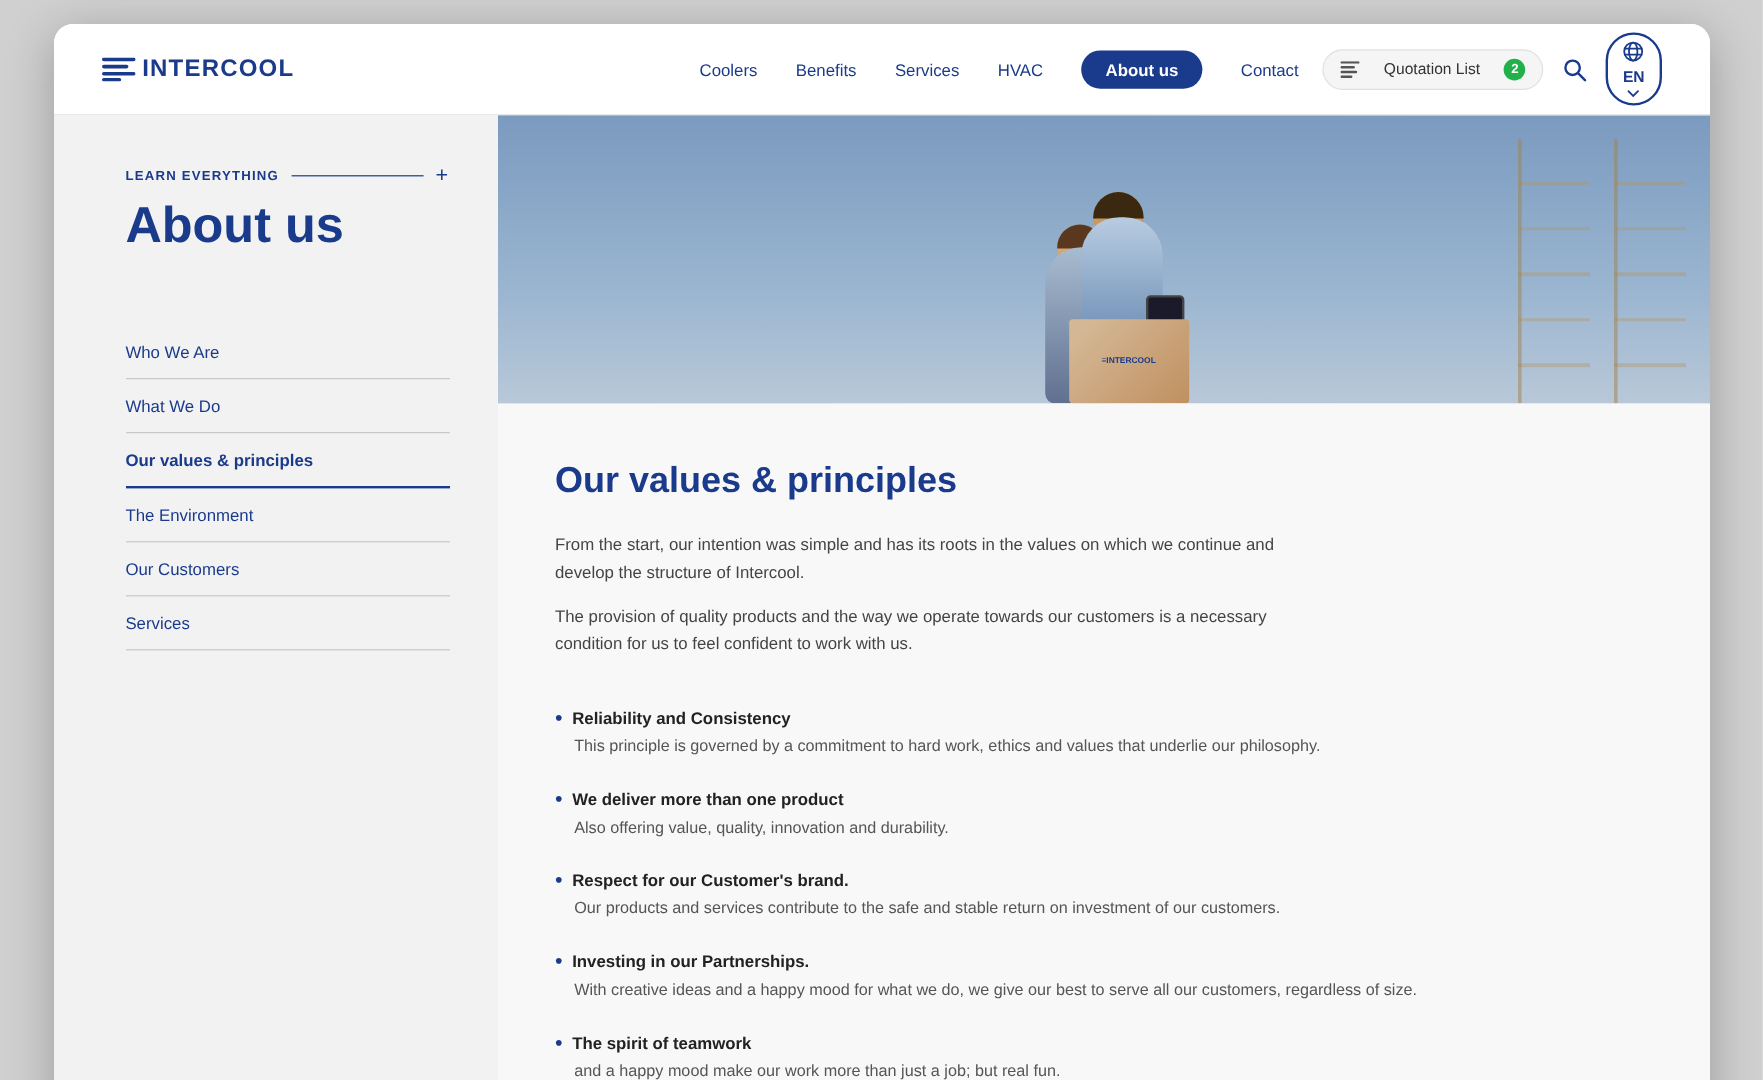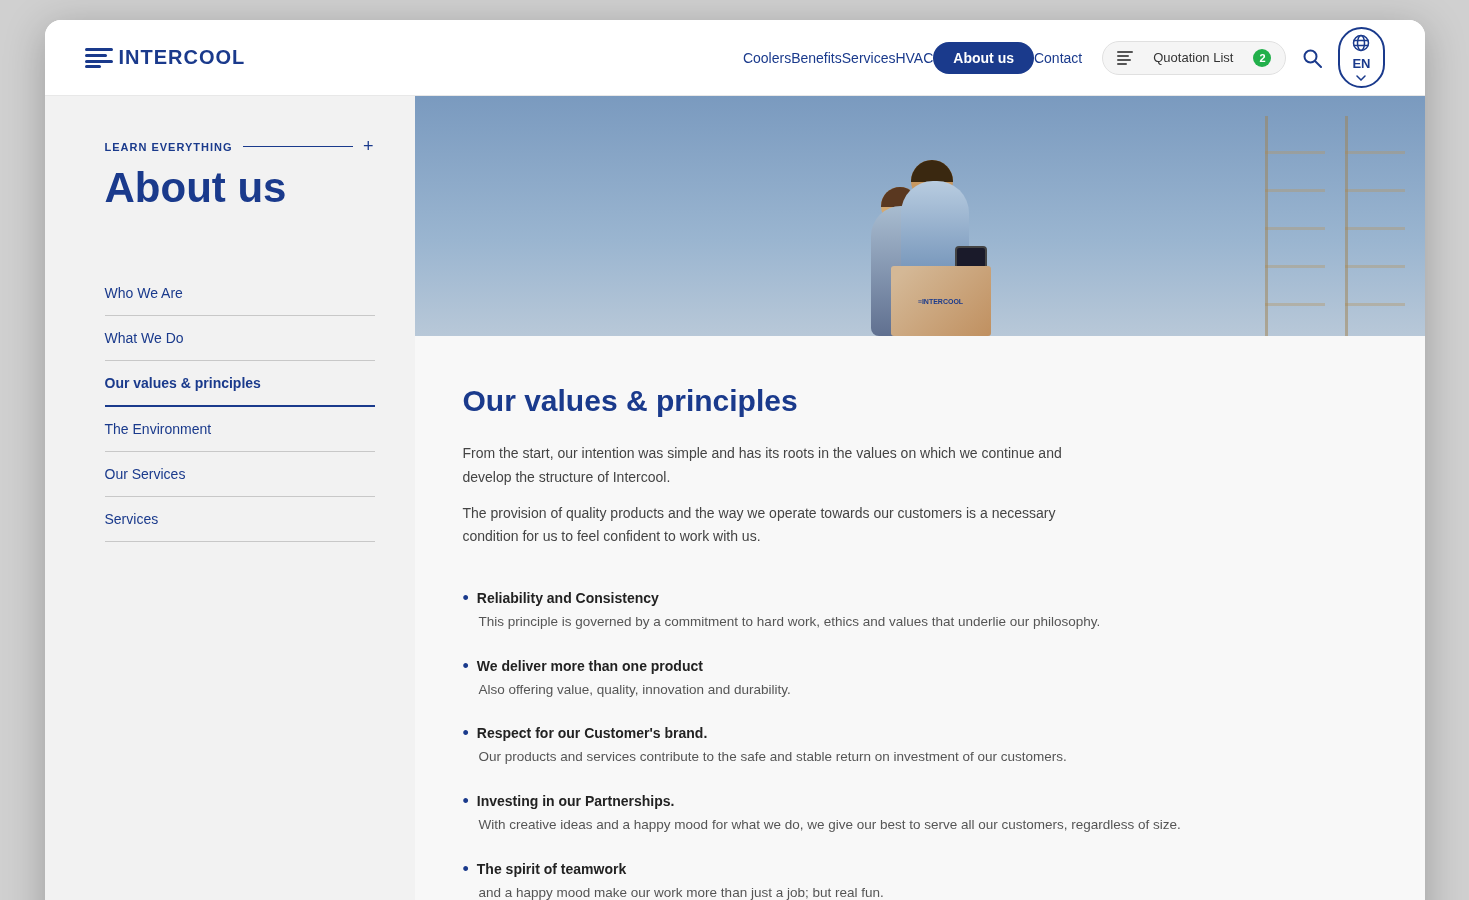--- a/index.html
+++ b/index.html
@@ -41,20 +41,21 @@
       text-decoration: none;
       white-space: nowrap;
     }
     .logo-icon {
       width: 28px;
       height: 20px;
     }
     .nav-links {
       display: flex;
       align-items: center;
+      gap: 32px;
       margin-left: auto;
       margin-right: 20px;
     }
     .nav-link {
       color: #1a3a8c;
       font-size: 14px;
       font-weight: 500;
       text-decoration: none;
       cursor: pointer;
       white-space: nowrap;
@@ -424,21 +425,21 @@
         <span class="sidebar-plus">+</span>
       </div>
 
       <h1 class="sidebar-title">About us</h1>
 
       <nav class="sidebar-nav">
         <a class="sidebar-nav-item">Who We Are</a>
         <a class="sidebar-nav-item">What We Do</a>
         <a class="sidebar-nav-item active">Our values &amp; principles</a>
         <a class="sidebar-nav-item">The Environment</a>
-        <a class="sidebar-nav-item">Our Services</a>
+        <a class="sidebar-nav-item">Our Customers</a>
         <a class="sidebar-nav-item">Services</a>
       </nav>
     </aside>
 
     <div class="content-area">
 
       <div class="hero-image">
         <div class="warehouse-bg"></div>
 
         <div class="shelf-unit shelf-unit-right"></div>

